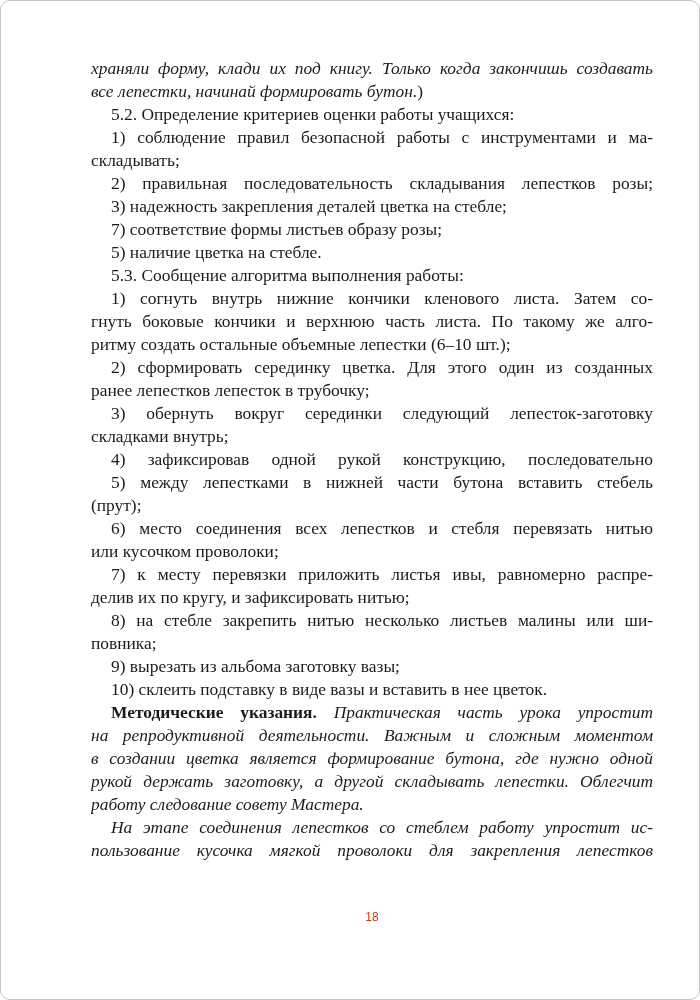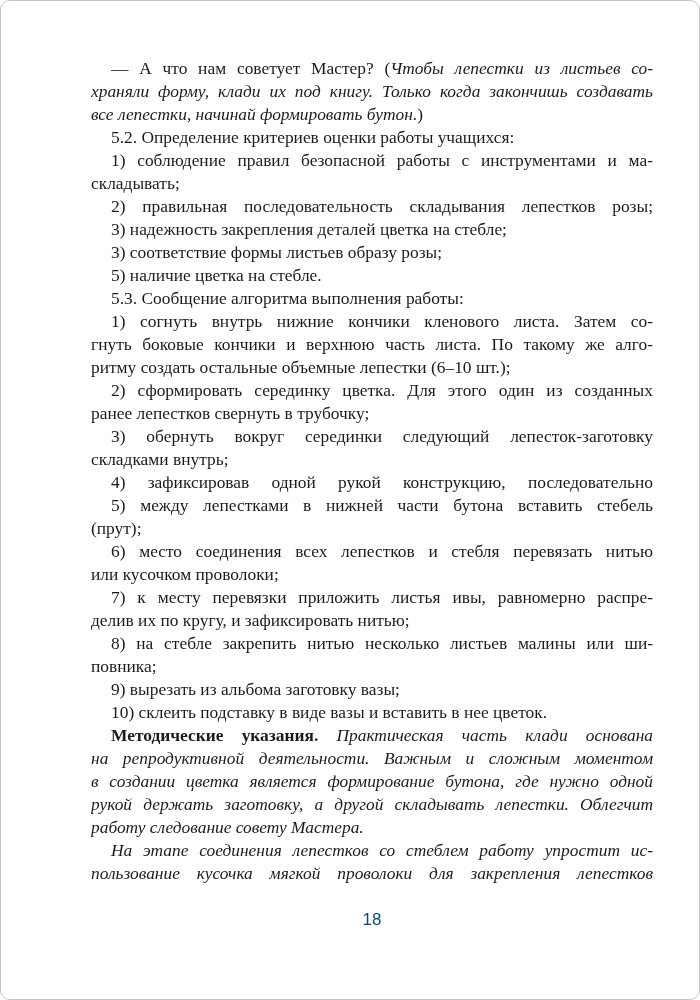--- a/index.html
+++ b/index.html
@@ -35,59 +35,58 @@
   .line span.r { font-style: normal; font-weight: normal; }
   .line span.i { font-style: italic; }
   .line span.bi { font-weight: bold; }
   .folio {
     position: absolute;
     left: 90px;
     width: 562px;
     top: 909px;
     text-align: center;
     font-family: "Liberation Sans", sans-serif;
-    font-size: 17px;
-    color: #0c4a6e;
+    font-size: 12px;
+    color: #c2410c;
   }
 </style>
 </head>
 <body>
 
 <div class="page">
   <div class="text-block">
-      <div class="line j ind"><span class="r">— А что нам советует Мастер? (</span><span class="i">Чтобы лепестки из листьев со-</span></div>
       <div class="line j"><span class="i">храняли форму, клади их под книгу. Только когда закончишь создавать</span></div>
       <div class="line"><span class="i">все лепестки, начинай формировать бутон.</span><span class="r">)</span></div>
       <div class="line ind"><span class="r">5.2. Определение критериев оценки работы учащихся:</span></div>
       <div class="line j ind"><span class="r">1) соблюдение правил безопасной работы с инструментами и ма-</span></div>
       <div class="line"><span class="r">складывать;</span></div>
       <div class="line j ind"><span class="r">2) правильная последовательность складывания лепестков розы;</span></div>
       <div class="line ind"><span class="r">3) надежность закрепления деталей цветка на стебле;</span></div>
-      <div class="line ind"><span class="r">3) соответствие формы листьев образу розы;</span></div>
+      <div class="line ind"><span class="r">7) соответствие формы листьев образу розы;</span></div>
       <div class="line ind"><span class="r">5) наличие цветка на стебле.</span></div>
       <div class="line ind"><span class="r">5.3. Сообщение алгоритма выполнения работы:</span></div>
       <div class="line j ind"><span class="r">1) согнуть внутрь нижние кончики кленового листа. Затем со-</span></div>
       <div class="line j"><span class="r">гнуть боковые кончики и верхнюю часть листа. По такому же алго-</span></div>
       <div class="line"><span class="r">ритму создать остальные объемные лепестки (6–10 шт.);</span></div>
       <div class="line j ind"><span class="r">2) сформировать серединку цветка. Для этого один из созданных</span></div>
-      <div class="line"><span class="r">ранее лепестков свернуть в трубочку;</span></div>
+      <div class="line"><span class="r">ранее лепестков лепесток в трубочку;</span></div>
       <div class="line j ind"><span class="r">3) обернуть вокруг серединки следующий лепесток-заготовку</span></div>
       <div class="line"><span class="r">складками внутрь;</span></div>
       <div class="line j ind"><span class="r">4) зафиксировав одной рукой конструкцию, последовательно</span></div>
       <div class="line j ind"><span class="r">5) между лепестками в нижней части бутона вставить стебель</span></div>
       <div class="line"><span class="r">(прут);</span></div>
       <div class="line j ind"><span class="r">6) место соединения всех лепестков и стебля перевязать нитью</span></div>
       <div class="line"><span class="r">или кусочком проволоки;</span></div>
       <div class="line j ind"><span class="r">7) к месту перевязки приложить листья ивы, равномерно распре-</span></div>
       <div class="line"><span class="r">делив их по кругу, и зафиксировать нитью;</span></div>
       <div class="line j ind"><span class="r">8) на стебле закрепить нитью несколько листьев малины или ши-</span></div>
       <div class="line"><span class="r">повника;</span></div>
       <div class="line ind"><span class="r">9) вырезать из альбома заготовку вазы;</span></div>
       <div class="line ind"><span class="r">10) склеить подставку в виде вазы и вставить в нее цветок.</span></div>
-      <div class="line j ind"><span class="bi">Методические указания. </span><span class="i">Практическая часть клади основана</span></div>
+      <div class="line j ind"><span class="bi">Методические указания. </span><span class="i">Практическая часть урока упростит</span></div>
       <div class="line j"><span class="i">на репродуктивной деятельности. Важным и сложным моментом</span></div>
       <div class="line j"><span class="i">в создании цветка является формирование бутона, где нужно одной</span></div>
       <div class="line j"><span class="i">рукой держать заготовку, а другой складывать лепестки. Облегчит</span></div>
       <div class="line"><span class="i">работу следование совету Мастера.</span></div>
       <div class="line j ind"><span class="i">На этапе соединения лепестков со стеблем работу упростит ис-</span></div>
       <div class="line j"><span class="i">пользование кусочка мягкой проволоки для закрепления лепестков</span></div>
     </div>
   <div class="folio">18</div>
 </div>
 

